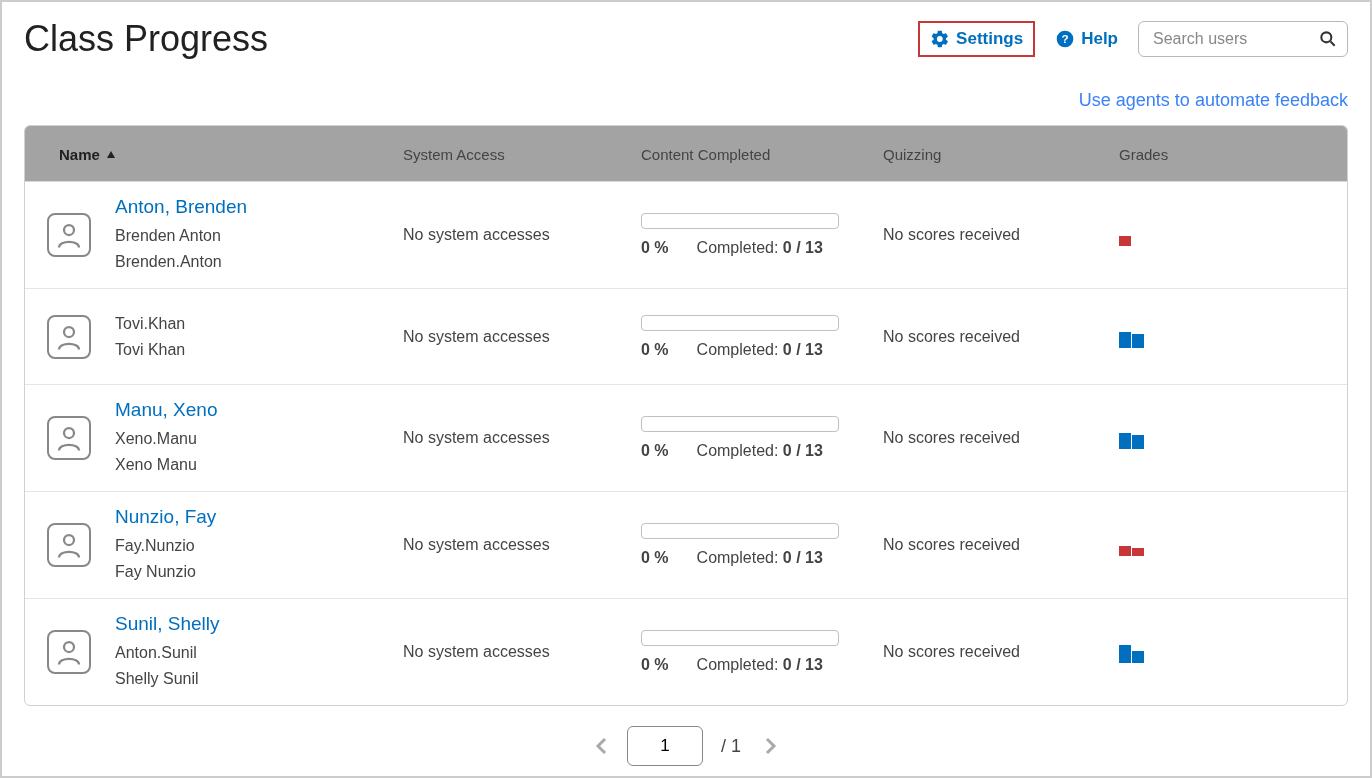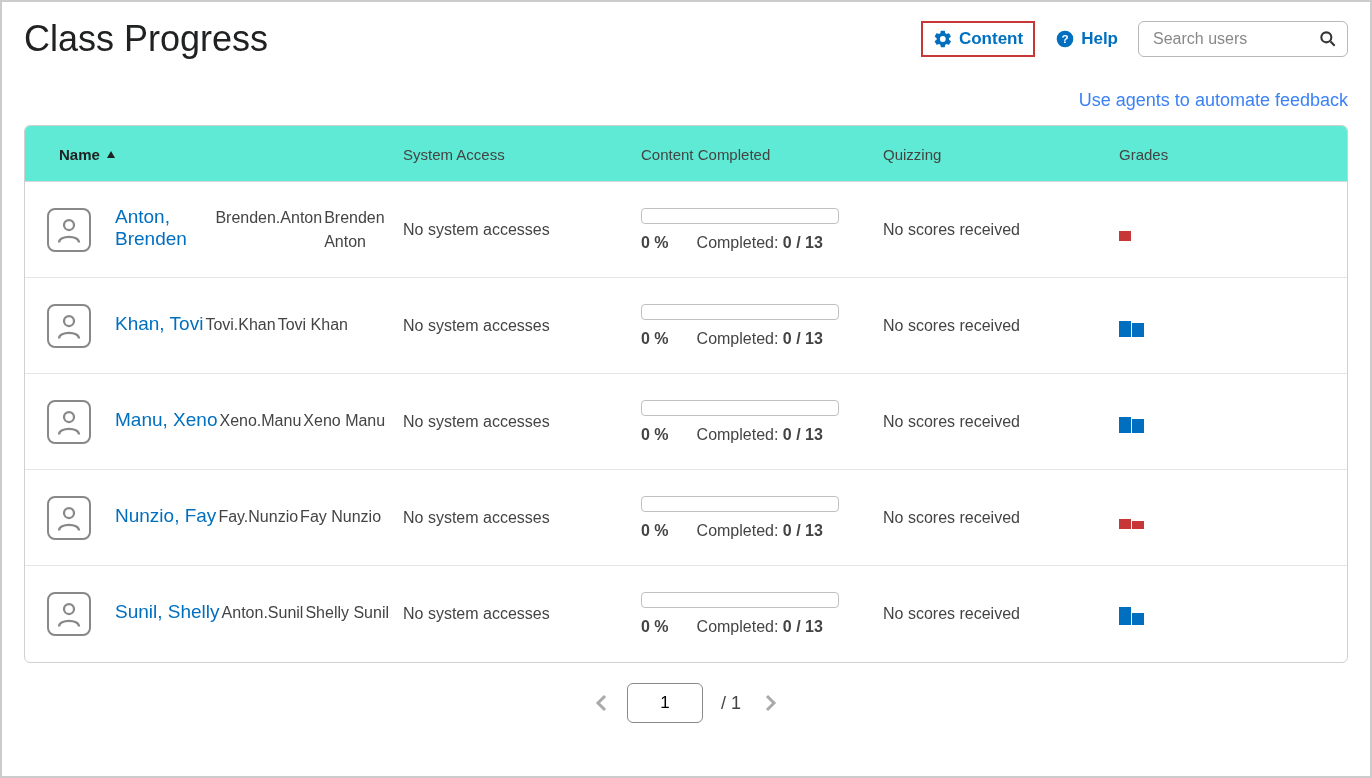--- a/index.html
+++ b/index.html
@@ -79,21 +79,21 @@
       font-size: 18px;
       cursor: pointer;
     }
     .table-wrapper {
       border: 1px solid #d0d0d0;
       border-radius: 6px;
       overflow: hidden;
     }
     .table-header {
       display: flex;
-      background: #5eead4;
+      background: #a3a3a3;
       border-bottom: 1px solid #d8d8d8;
       padding: 20px 0 18px 0;
       font-size: 15px;
       color: #444;
       font-weight: 400;
     }
     .col-name { width: 378px; padding-left: 34px; }
     .col-system { width: 238px; }
     .col-content { width: 242px; }
     .col-quizzing { width: 236px; }
@@ -125,21 +125,21 @@
       height: 44px;
       border: 2px solid #888;
       border-radius: 8px;
       display: flex;
       align-items: center;
       justify-content: center;
     }
     .user-info {
       width: 288px;
       display: flex;
-      flex-direction: row;
+      flex-direction: column;
       gap: 2px;
     }
     .user-name-link {
       color: #006fbf;
       font-size: 19px;
       font-weight: 400;
       cursor: pointer;
       margin-bottom: 4px;
     }
     .user-sub { color: #444; font-size: 16px; line-height: 1.5; }
@@ -206,21 +206,21 @@
 
 <div class="header-row">
   <h1 class="page-title">Class Progress</h1>
   <div class="header-actions">
     <div class="settings-link">
       <span>
         <svg width="20" height="20" viewBox="0 0 24 24" fill="#006fbf">
             <path d="M19.14,12.94a7,7,0,0,0,.05-.94,7,7,0,0,0-.05-.94l2.11-1.65a.5.5,0,0,0,.12-.64l-2-3.46a.5.5,0,0,0-.61-.22l-2.49,1a7,7,0,0,0-1.63-.94l-.38-2.65A.5.5,0,0,0,13.76,2H9.76a.5.5,0,0,0-.5.42l-.38,2.65a7,7,0,0,0-1.63.94l-2.49-1a.5.5,0,0,0-.61.22l-2,3.46a.5.5,0,0,0,.12.64L4.38,11a7,7,0,0,0-.05.94,7,7,0,0,0,.05.94L2.27,14.53a.5.5,0,0,0-.12.64l2,3.46a.5.5,0,0,0,.61.22l2.49-1a7,7,0,0,0,1.63.94l.38,2.65a.5.5,0,0,0,.5.42h4a.5.5,0,0,0,.5-.42l.38-2.65a7,7,0,0,0,1.63-.94l2.49,1a.5.5,0,0,0,.61-.22l2-3.46a.5.5,0,0,0-.12-.64ZM11.76,15.5A3.5,3.5,0,1,1,15.26,12,3.5,3.5,0,0,1,11.76,15.5Z"></path>
           </svg>
       </span>
-      <span>Content</span>
+      <span>Settings</span>
     </div>
     <div class="help-link">
       <span>
         <svg width="20" height="20" viewBox="0 0 24 24" fill="#006fbf">
             <circle cx="12" cy="12" r="10"></circle>
             <text x="12" y="17" font-size="14" font-weight="bold" text-anchor="middle" fill="#fff">?</text>
           </svg>
       </span>
       <span>Help</span>
     </div>
@@ -262,22 +262,22 @@
         <div class="avatar-cell">
           <div class="avatar-box">
             <svg width="30" height="30" viewBox="0 0 24 24" fill="none" stroke="#888" stroke-width="1.8">
               <circle cx="12" cy="8" r="4"></circle>
               <path d="M4 22 C4 16, 20 16, 20 22"></path>
             </svg>
           </div>
         </div>
         <div class="user-info">
           <div class="user-name-link">Anton, Brenden</div>
+          <div class="user-sub">Brenden Anton</div>
           <div class="user-sub">Brenden.Anton</div>
-          <div class="user-sub">Brenden Anton</div>
         </div>
         <div class="system-cell">No system accesses</div>
         <div class="content-cell">
           <div class="progress-bar"></div>
           <div class="progress-text">
             <span class="progress-pct">0 %</span>
             <span class="progress-completed">Completed: <strong>0 / 13</strong></span>
           </div>
         </div>
         <div class="quizzing-cell">No scores received</div>
@@ -290,21 +290,20 @@
       <div class="table-row">
         <div class="avatar-cell">
           <div class="avatar-box">
             <svg width="30" height="30" viewBox="0 0 24 24" fill="none" stroke="#888" stroke-width="1.8">
               <circle cx="12" cy="8" r="4"></circle>
               <path d="M4 22 C4 16, 20 16, 20 22"></path>
             </svg>
           </div>
         </div>
         <div class="user-info">
-          <div class="user-name-link">Khan, Tovi</div>
           <div class="user-sub">Tovi.Khan</div>
           <div class="user-sub">Tovi Khan</div>
         </div>
         <div class="system-cell">No system accesses</div>
         <div class="content-cell">
           <div class="progress-bar"></div>
           <div class="progress-text">
             <span class="progress-pct">0 %</span>
             <span class="progress-completed">Completed: <strong>0 / 13</strong></span>
           </div>

